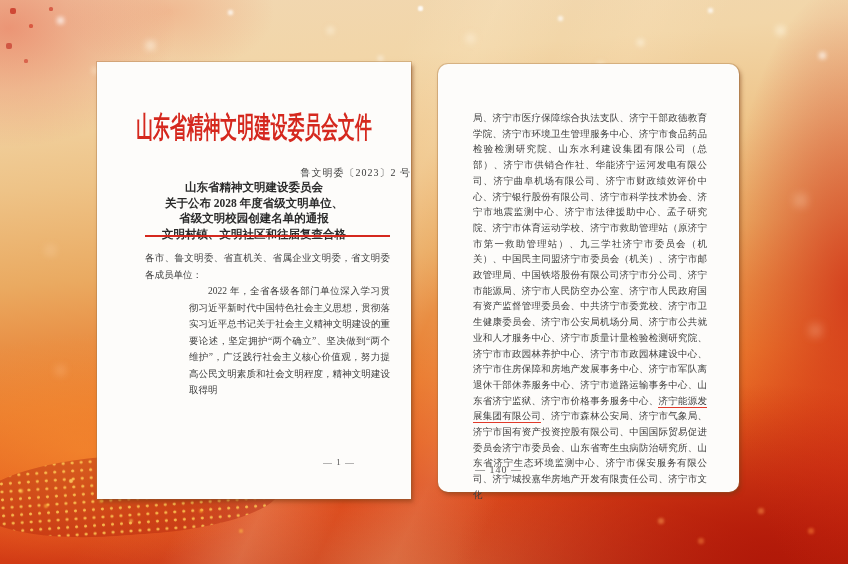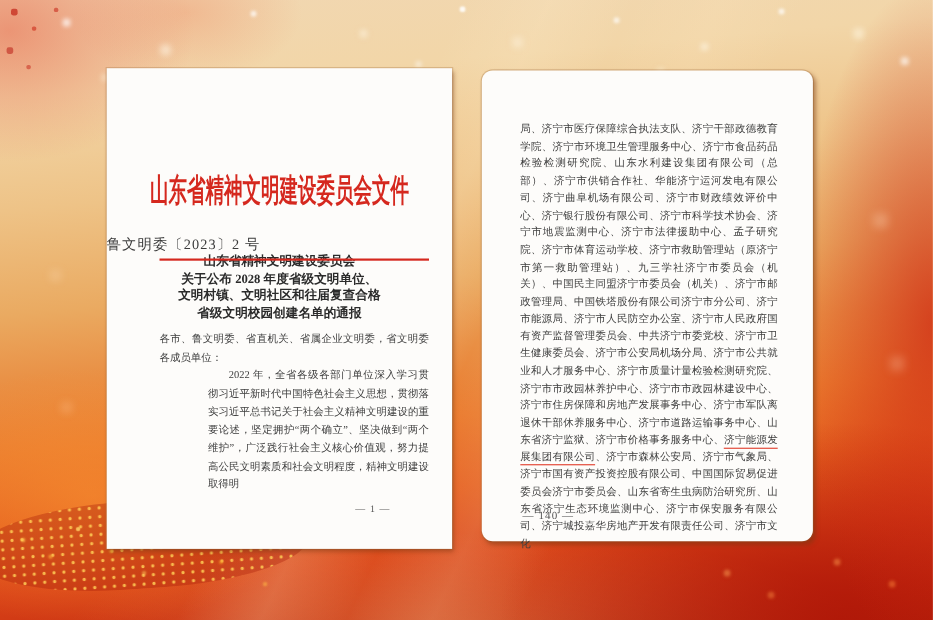--- a/index.html
+++ b/index.html
@@ -44,25 +44,25 @@
       130px 520px 2px 1px rgba(255,200,90,.6), 160px 495px 1px 1px rgba(255,220,120,.8),
       200px 510px 2px 1px rgba(250,160,40,.65), 240px 530px 2px 1px rgba(255,190,70,.6),
       660px 520px 3px 2px rgba(255,170,90,.5), 700px 540px 3px 2px rgba(255,150,70,.45),
       760px 510px 3px 2px rgba(255,160,80,.5), 810px 530px 3px 2px rgba(255,140,60,.5);}
   
   .page{position:absolute;background:#fdfcfa;
         box-shadow:2px 3px 4px rgba(120,55,18,.5), 0 0 0 1px rgba(170,120,70,.35);}
   .page-left{left:97px;top:62px;width:314px;height:437px;}
   .page-right{left:438px;top:64px;width:301px;height:428px;border-radius:10px;}
   
-  .doc-header-wrap{margin-top:94px;display:flex;justify-content:center;}
+  .doc-header-wrap{margin-top:47px;display:flex;justify-content:center;}
   .doc-header{font-size:29px;line-height:36px;font-weight:bold;color:#d5281e;
               white-space:nowrap;transform:scaleX(.58);transform-origin:center;
               font-family:"Liberation Sans","DejaVu Sans",sans-serif;}
-  .doc-number{margin-top:21px;text-align:left;font-size:13px;color:#3a3a3a;letter-spacing:1px;}
+  .doc-number{margin-top:21px;text-align:right;font-size:10px;color:#3a3a3a;letter-spacing:1px;}
   .red-rule{position:absolute;left:48px;right:21px;top:173px;height:2px;background:#d5281e;}
   .doc-title{text-align:center;font-weight:bold;color:#2b2b2b;
              font-size:11.5px;line-height:15.5px;}
   .body-block{margin-top:8px;padding:0 21px 0 48px;font-size:9.5px;line-height:16.5px;
               color:#3d3d3d;text-align:justify;text-justify:inter-character;word-break:break-all;}
   .para-indent{text-indent:2em;margin-left:44px;}
   .pageno-left{position:absolute;right:56px;bottom:32px;font-size:9px;color:#555;letter-spacing:1px;}
   
   .right-text{padding:47px 32px 0 35px;font-size:9.5px;line-height:15.7px;color:#3d3d3d;
               text-align:justify;text-justify:inter-character;word-break:break-all;}
@@ -80,22 +80,22 @@
 
   <div class="page page-left">
     <div class="doc-header-wrap">
       <div class="doc-header">山东省精神文明建设委员会文件</div>
     </div>
     <div class="doc-number">鲁文明委〔2023〕2 号</div>
     <div class="red-rule"></div>
     <div class="doc-title">
       <div>山东省精神文明建设委员会</div>
       <div>关于公布 2028 年度省级文明单位、</div>
+      <div>省级文明校园创建名单的通报</div>
       <div>文明村镇、文明社区和往届复查合格</div>
-      <div>省级文明校园创建名单的通报</div>
     </div>
     <div class="body-block">
       <div>各市、鲁文明委、省直机关、省属企业文明委，省文明委各成员单位：</div>
       <div class="para-indent">2022 年，全省各级各部门单位深入学习贯彻习近平新时代中国特色社会主义思想，贯彻落实习近平总书记关于社会主义精神文明建设的重要论述，坚定拥护“两个确立”、坚决做到“两个维护”，广泛践行社会主义核心价值观，努力提高公民文明素质和社会文明程度，精神文明建设取得明</div>
     </div>
     <div class="pageno-left">— 1 —</div>
   </div>
 
   <div class="page page-right">
     <div class="right-text"><span>局、济宁市医疗保障综合执法支队、济宁干部政德教育学院、济宁市环境卫生管理服务中心、济宁市食品药品检验检测研究院、山东水利建设集团有限公司（总部）、济宁市供销合作社、华能济宁运河发电有限公司、济宁曲阜机场有限公司、济宁市财政绩效评价中心、济宁银行股份有限公司、济宁市科学技术协会、济宁市地震监测中心、济宁市法律援助中心、孟子研究院、济宁市体育运动学校、济宁市救助管理站（原济宁市第一救助管理站）、九三学社济宁市委员会（机关）、中国民主同盟济宁市委员会（机关）、济宁市邮政管理局、中国铁塔股份有限公司济宁市分公司、济宁市能源局、济宁市人民防空办公室、济宁市人民政府国有资产监督管理委员会、中共济宁市委党校、济宁市卫生健康委员会、济宁市公安局机场分局、济宁市公共就业和人才服务中心、济宁市质量计量检验检测研究院、济宁市市政园林养护中心、济宁市市政园林建设中心、济宁市住房保障和房地产发展事务中心、济宁市军队离退休干部休养服务中心、济宁市道路运输事务中心、山东省济宁监狱、济宁市价格事务服务中心、</span><span class="red-underline">济宁能源发展集团有限公司</span><span>、济宁市森林公安局、济宁市气象局、济宁市国有资产投资控股有限公司、中国国际贸易促进委员会济宁市委员会、山东省寄生虫病防治研究所、山东省济宁生态环境监测中心、济宁市保安服务有限公司、济宁城投嘉华房地产开发有限责任公司、济宁市文化</span></div>

